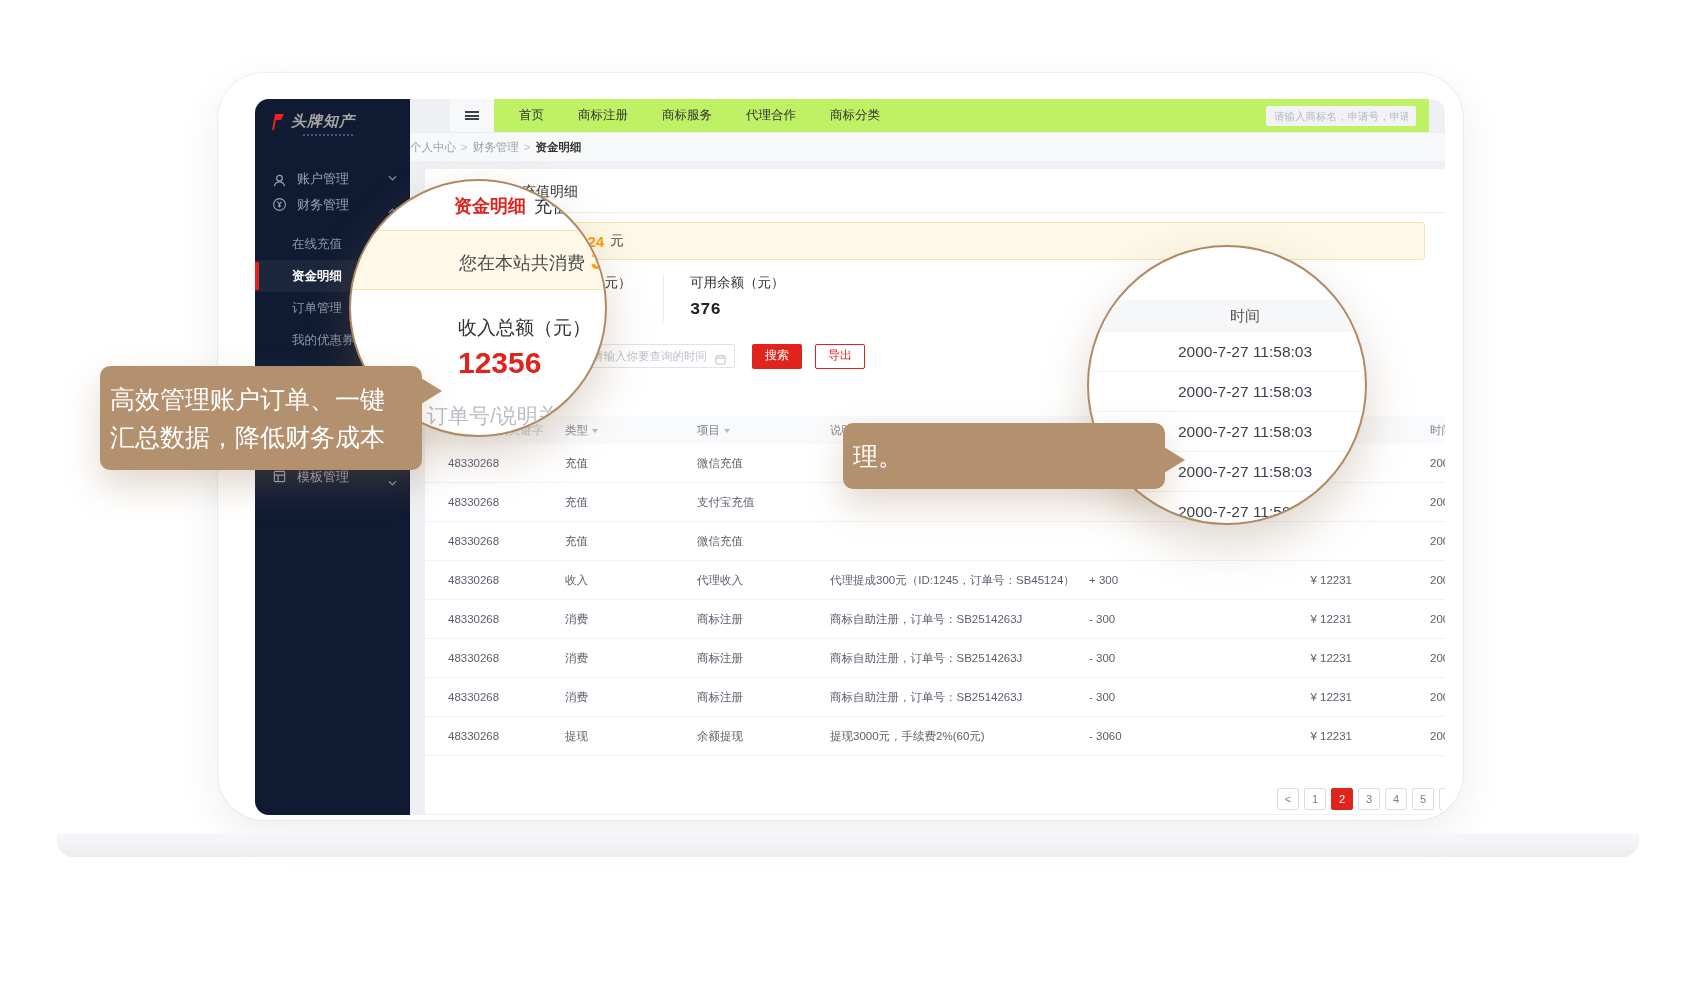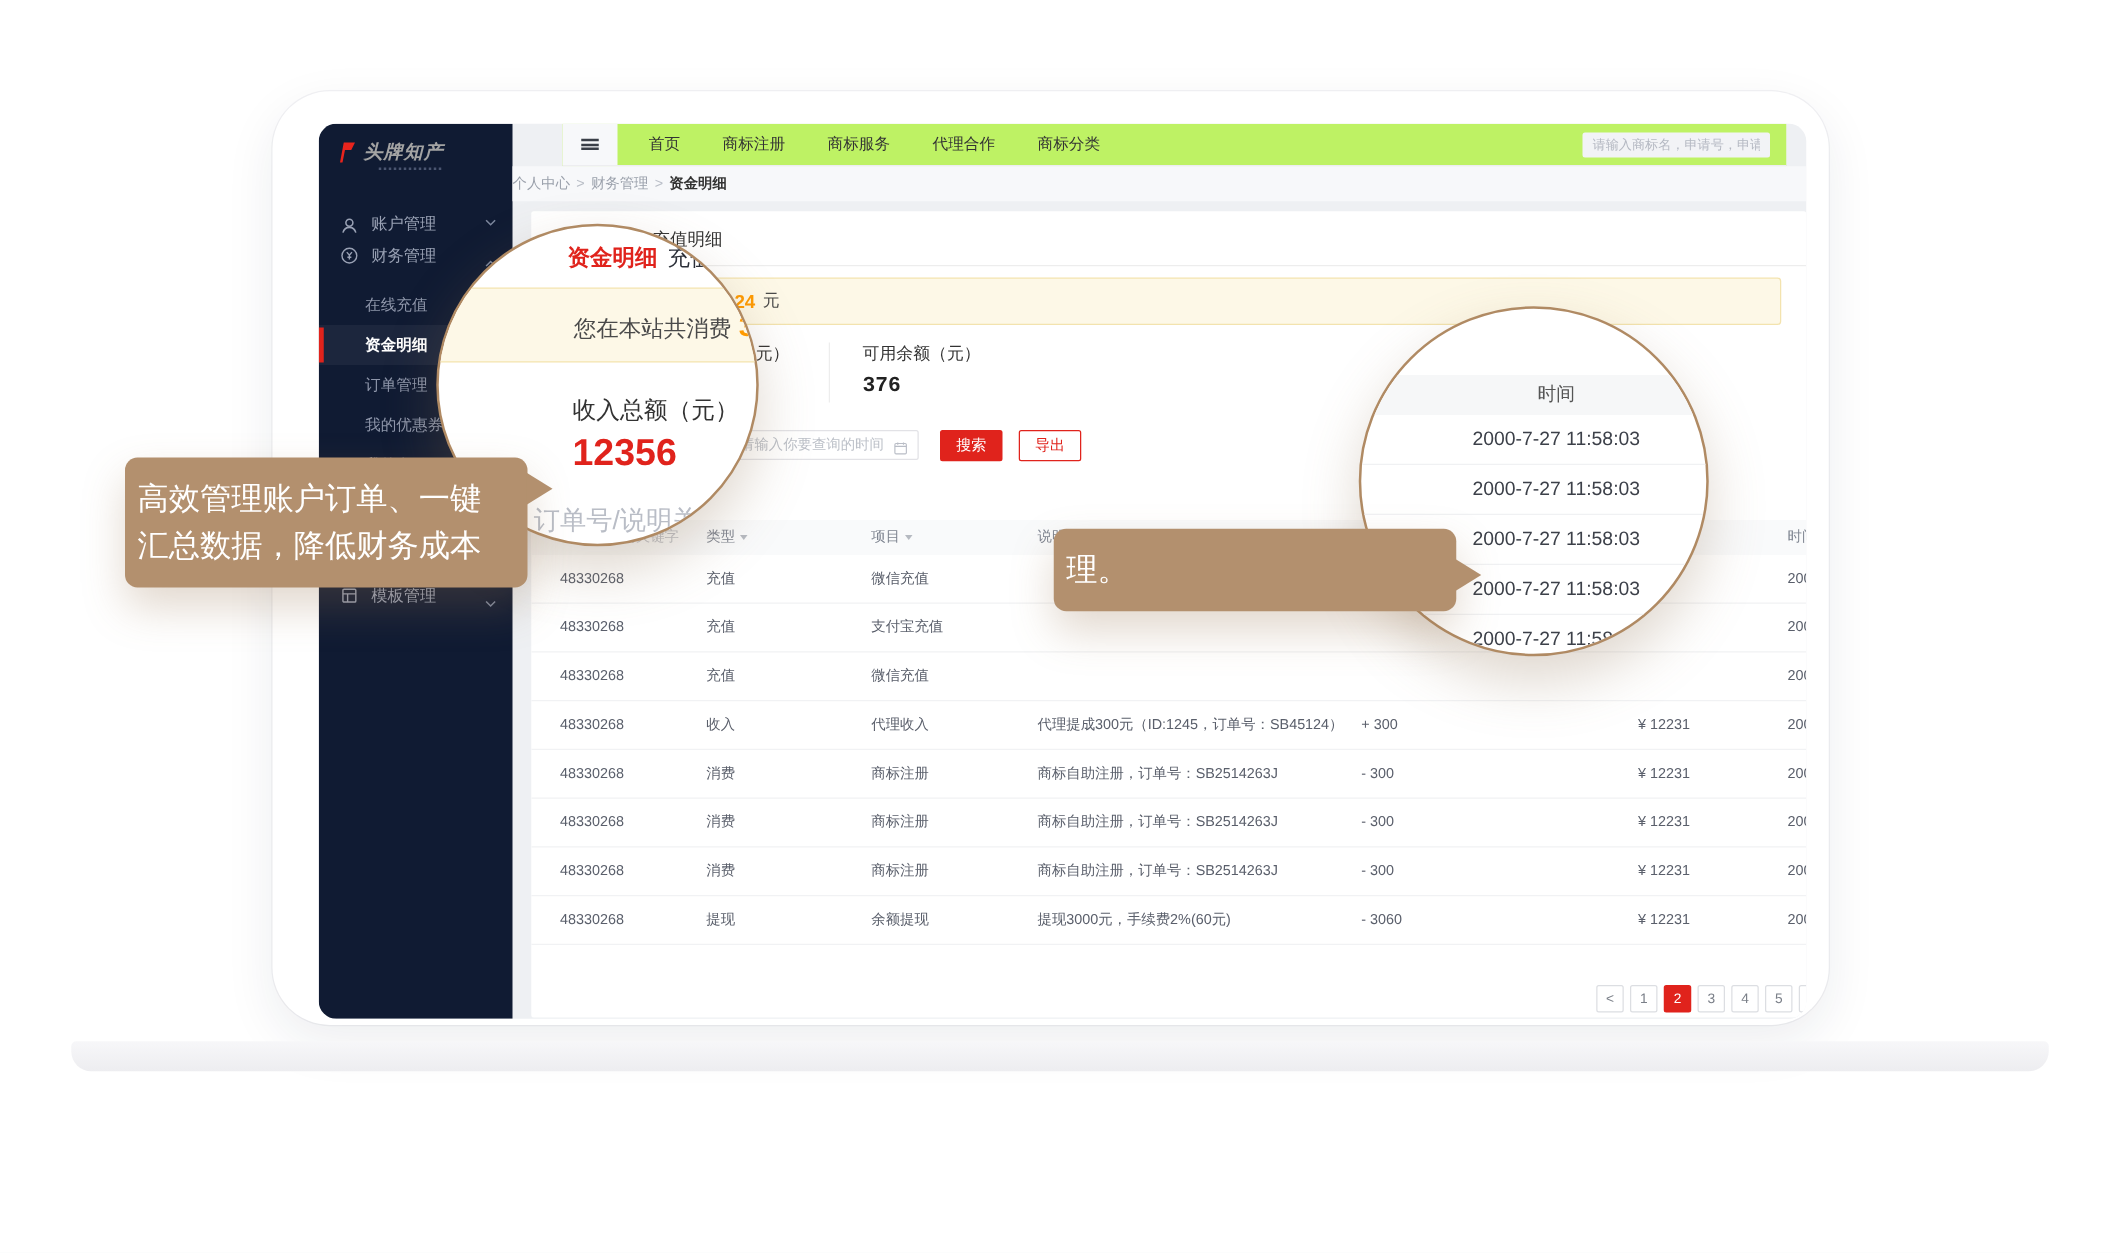--- a/index.html
+++ b/index.html
@@ -67,21 +67,21 @@
   .stat .sval.big-red { font-size:26px; color:#e0231c; }
   .stat-div { position:absolute; top:6px; width:1px; height:48px; background:#ededed; }
 
   .filterbar { position:absolute; left:20px; top:175px; right:20px; height:26px; }
   .f-input { position:absolute; height:24px; border:1px solid #e2e2e6; border-radius:2px; background:#fff;
              font-size:11.5px; color:#555; padding:0 8px; font-family:inherit; }
   .f-input::placeholder { color:#bcc0c8; }
   .kw { left:0; width:130px; }
   .tm { left:138px; width:152px; padding-right:24px; }
   .cal-ico { position:absolute; left:270px; top:7px; }
-  .btn { position:absolute; top:0; width:50px; height:25px; border-radius:2px; font-size:12px; text-align:center; line-height:25px; }
+  .btn { position:absolute; top:0; width:50px; height:25px; border-radius:2px; font-size:12px; text-align:center; line-height:25px;font-family:Liberation Mono, monospace; }
   .btn-search { left:307px; background:#e0231c; color:#fff; }
   .btn-export { left:370px; background:#fff; color:#e0231c; border:1px solid #e0231c; line-height:23px; }
 
   
   .thead { position:absolute; left:0; top:247px; right:0; height:28px; background:#f9fafb; font-size:11.5px; color:#7e8490; }
   .hc { position:absolute; top:0; line-height:28px; white-space:nowrap; }
   .hc .caret { display:inline-block; width:0; height:0; border-left:3.5px solid transparent; border-right:3.5px solid transparent;
                border-top:4px solid #b6bac1; margin-left:4px; vertical-align:middle; }
   .hc-order { color:#c0c3ca; }
   .c1 { left:23px; } .c2 { left:140px; } .c3 { left:272px; } .c4 { left:405px; }

